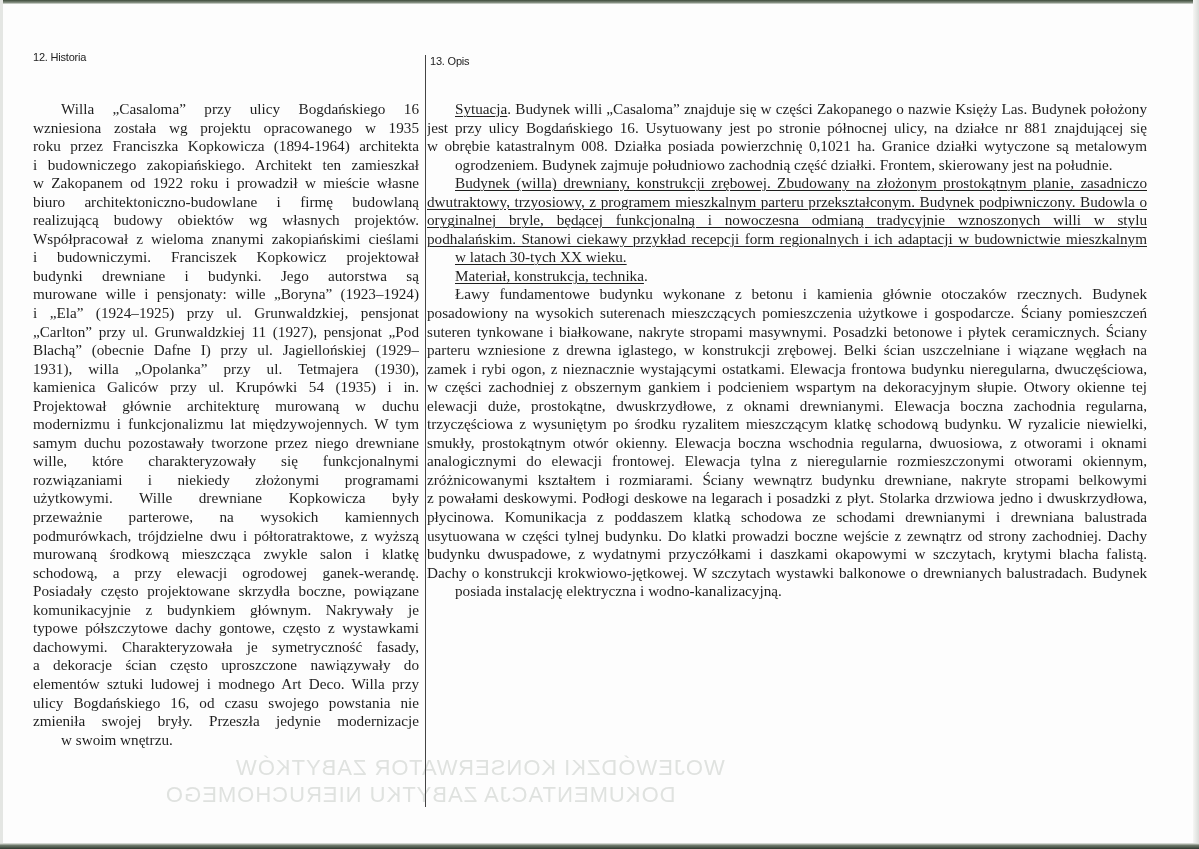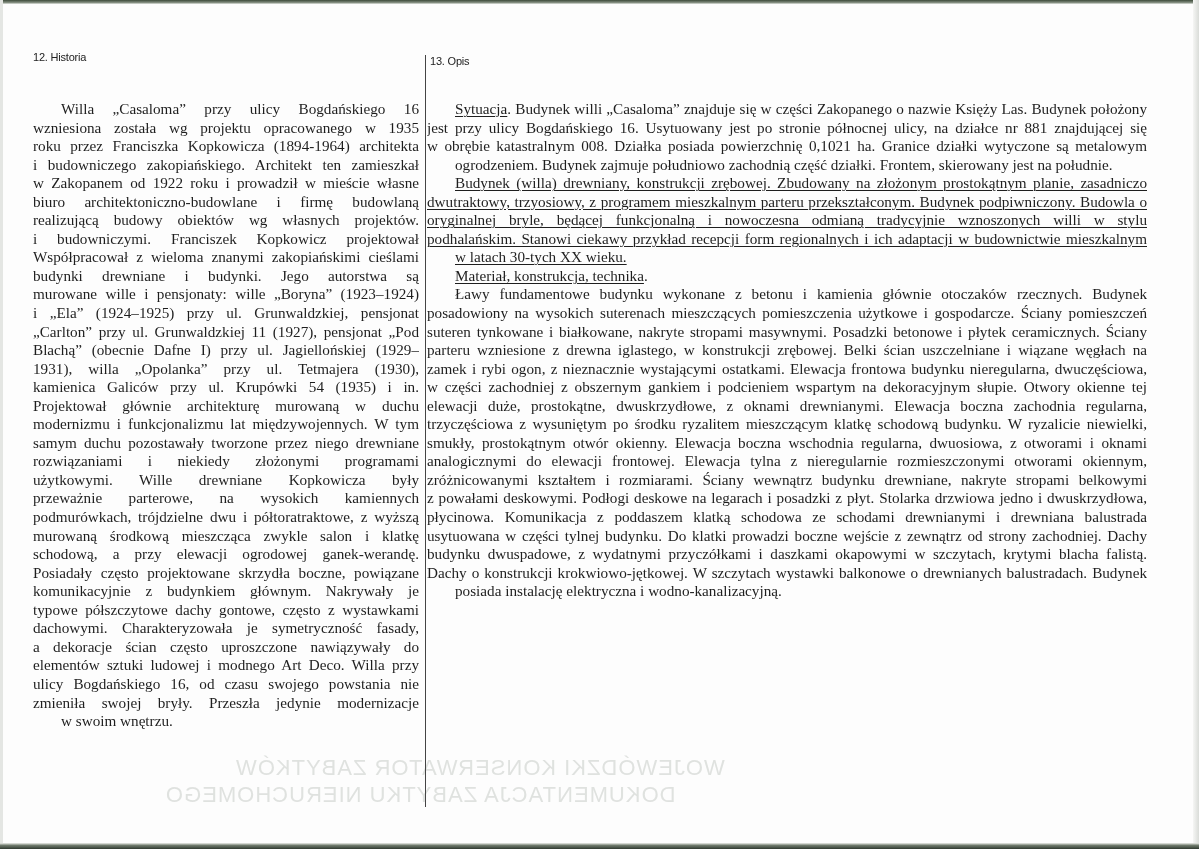--- a/index.html
+++ b/index.html
@@ -89,32 +89,33 @@
 <div class="section-header" id="hdr-right">13. Opis</div>
 
 <div class="col" id="col-left">
     <span class="ln indent" style="white-space: normal; overflow: hidden;">Willa „Casaloma” przy ulicy Bogdańskiego 16</span>
     <span class="ln" style="white-space: normal; overflow: hidden;">wzniesiona została wg projektu opracowanego  w 1935</span>
     <span class="ln" style="white-space: normal; overflow: hidden;">roku przez Franciszka Kopkowicza (1894-1964) architekta</span>
     <span class="ln" style="white-space: normal; overflow: hidden;">i budowniczego zakopiańskiego. Architekt ten zamieszkał</span>
     <span class="ln" style="white-space: normal; overflow: hidden;">w Zakopanem od 1922 roku i prowadził w mieście własne</span>
     <span class="ln" style="white-space: normal; overflow: hidden;">biuro architektoniczno-budowlane  i  firmę budowlaną</span>
     <span class="ln" style="white-space: normal; overflow: hidden;">realizującą budowy obiektów wg własnych projektów.</span>
+    <span class="ln" style="white-space: normal; overflow: hidden;">Współpracował z wieloma znanymi zakopiańskimi cieślami</span>
     <span class="ln" style="white-space: normal; overflow: hidden;">i budowniczymi. Franciszek Kopkowicz projektował</span>
-    <span class="ln" style="white-space: normal; overflow: hidden;">Współpracował z wieloma znanymi zakopiańskimi cieślami</span>
     <span class="ln" style="white-space: normal; overflow: hidden;">budynki drewniane i budynki. Jego autorstwa są</span>
     <span class="ln" style="white-space: normal; overflow: hidden;">murowane wille i pensjonaty: wille „Boryna” (1923–1924)</span>
     <span class="ln" style="white-space: normal; overflow: hidden;">i „Ela” (1924–1925) przy ul. Grunwaldzkiej, pensjonat</span>
     <span class="ln" style="white-space: normal; overflow: hidden;">„Carlton” przy ul. Grunwaldzkiej 11 (1927), pensjonat „Pod</span>
     <span class="ln" style="white-space: normal; overflow: hidden;">Blachą” (obecnie Dafne I) przy ul. Jagiellońskiej (1929–</span>
     <span class="ln" style="white-space: normal; overflow: hidden;">1931), willa „Opolanka” przy ul. Tetmajera (1930),</span>
     <span class="ln" style="white-space: normal; overflow: hidden;">kamienica Galiców przy ul. Krupówki 54 (1935) i in.</span>
     <span class="ln" style="white-space: normal; overflow: hidden;">Projektował głównie architekturę murowaną w duchu</span>
     <span class="ln" style="white-space: normal; overflow: hidden;">modernizmu i funkcjonalizmu lat międzywojennych. W tym</span>
     <span class="ln" style="white-space: normal; overflow: hidden;">samym duchu pozostawały tworzone przez niego drewniane</span>
+    <span class="ln" style="white-space: normal; overflow: hidden;">wille, które charakteryzowały się funkcjonalnymi</span>
     <span class="ln" style="white-space: normal; overflow: hidden;">rozwiązaniami i niekiedy złożonymi programami</span>
     <span class="ln" style="white-space: normal; overflow: hidden;">użytkowymi.  Wille drewniane Kopkowicza były</span>
     <span class="ln" style="white-space: normal; overflow: hidden;">przeważnie parterowe, na wysokich kamiennych</span>
     <span class="ln" style="white-space: normal; overflow: hidden;">podmurówkach, trójdzielne dwu i półtoratraktowe, z wyższą</span>
     <span class="ln" style="white-space: normal; overflow: hidden;">murowaną środkową mieszcząca zwykle salon i klatkę</span>
     <span class="ln" style="white-space: normal; overflow: hidden;">schodową, a przy elewacji ogrodowej ganek-werandę.</span>
     <span class="ln" style="white-space: normal; overflow: hidden;">Posiadały często projektowane skrzydła boczne, powiązane</span>
     <span class="ln" style="white-space: normal; overflow: hidden;">komunikacyjnie z budynkiem głównym. Nakrywały je</span>
     <span class="ln" style="white-space: normal; overflow: hidden;">typowe półszczytowe dachy gontowe, często z wystawkami</span>
     <span class="ln" style="white-space: normal; overflow: hidden;">dachowymi. Charakteryzowała je symetryczność fasady,</span>

